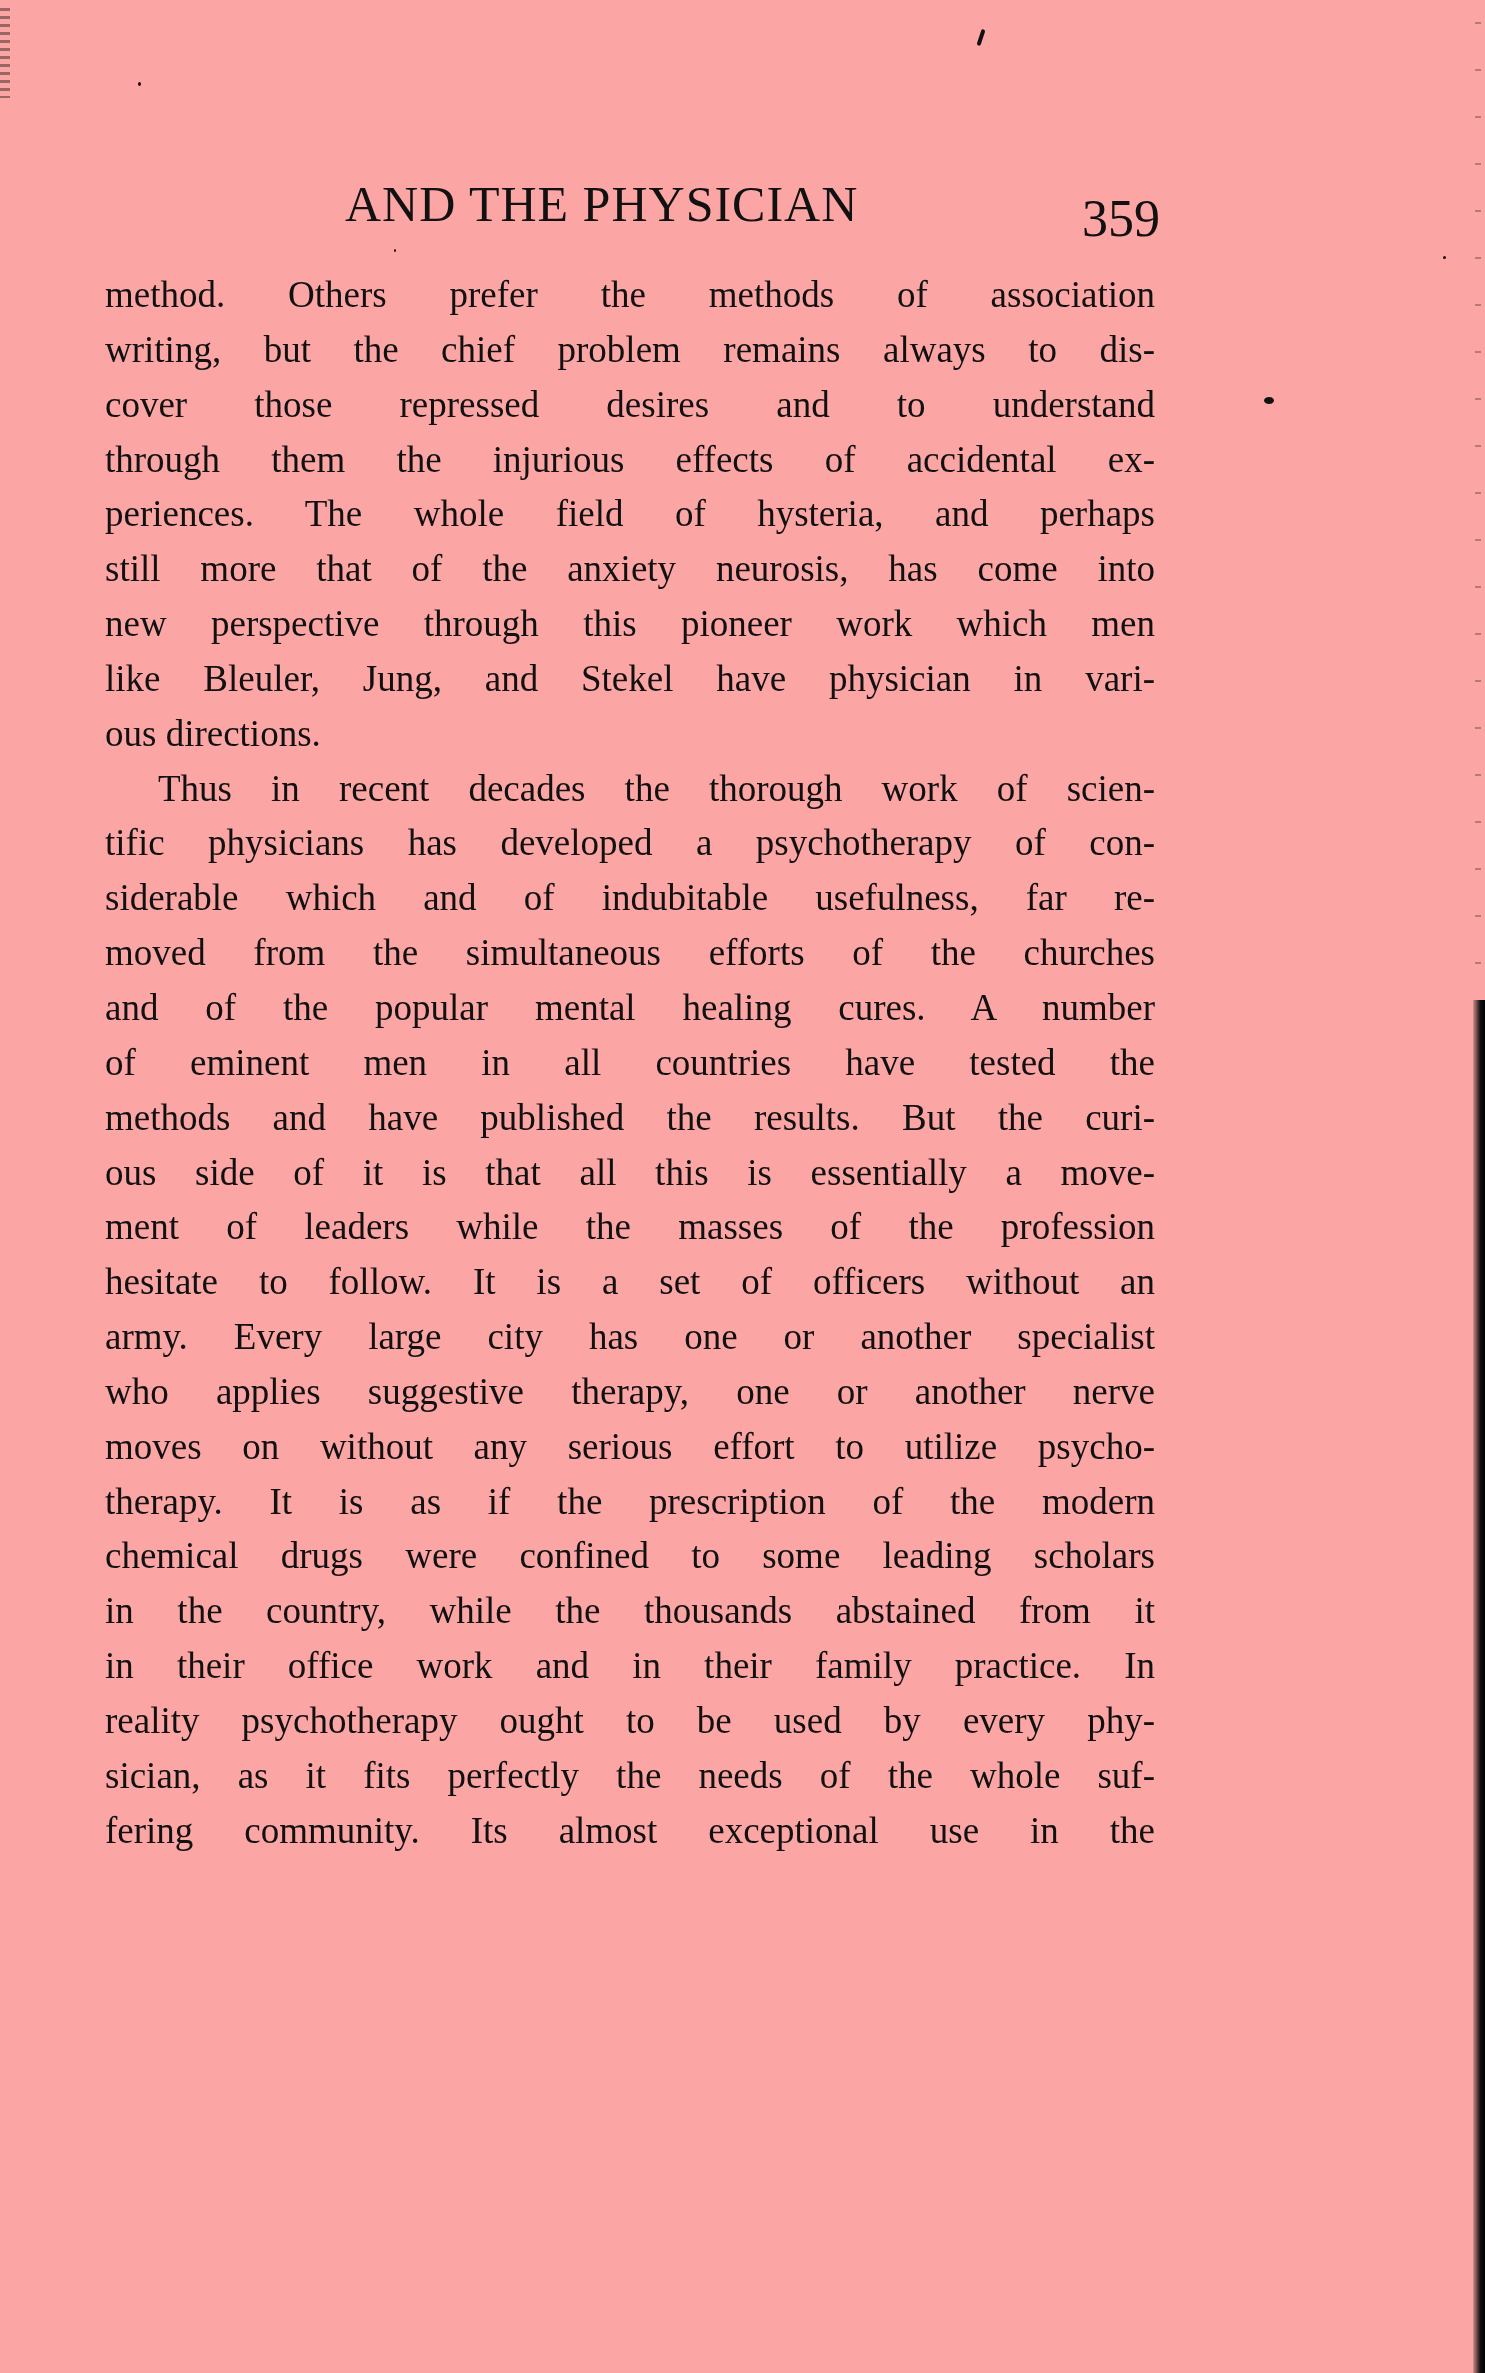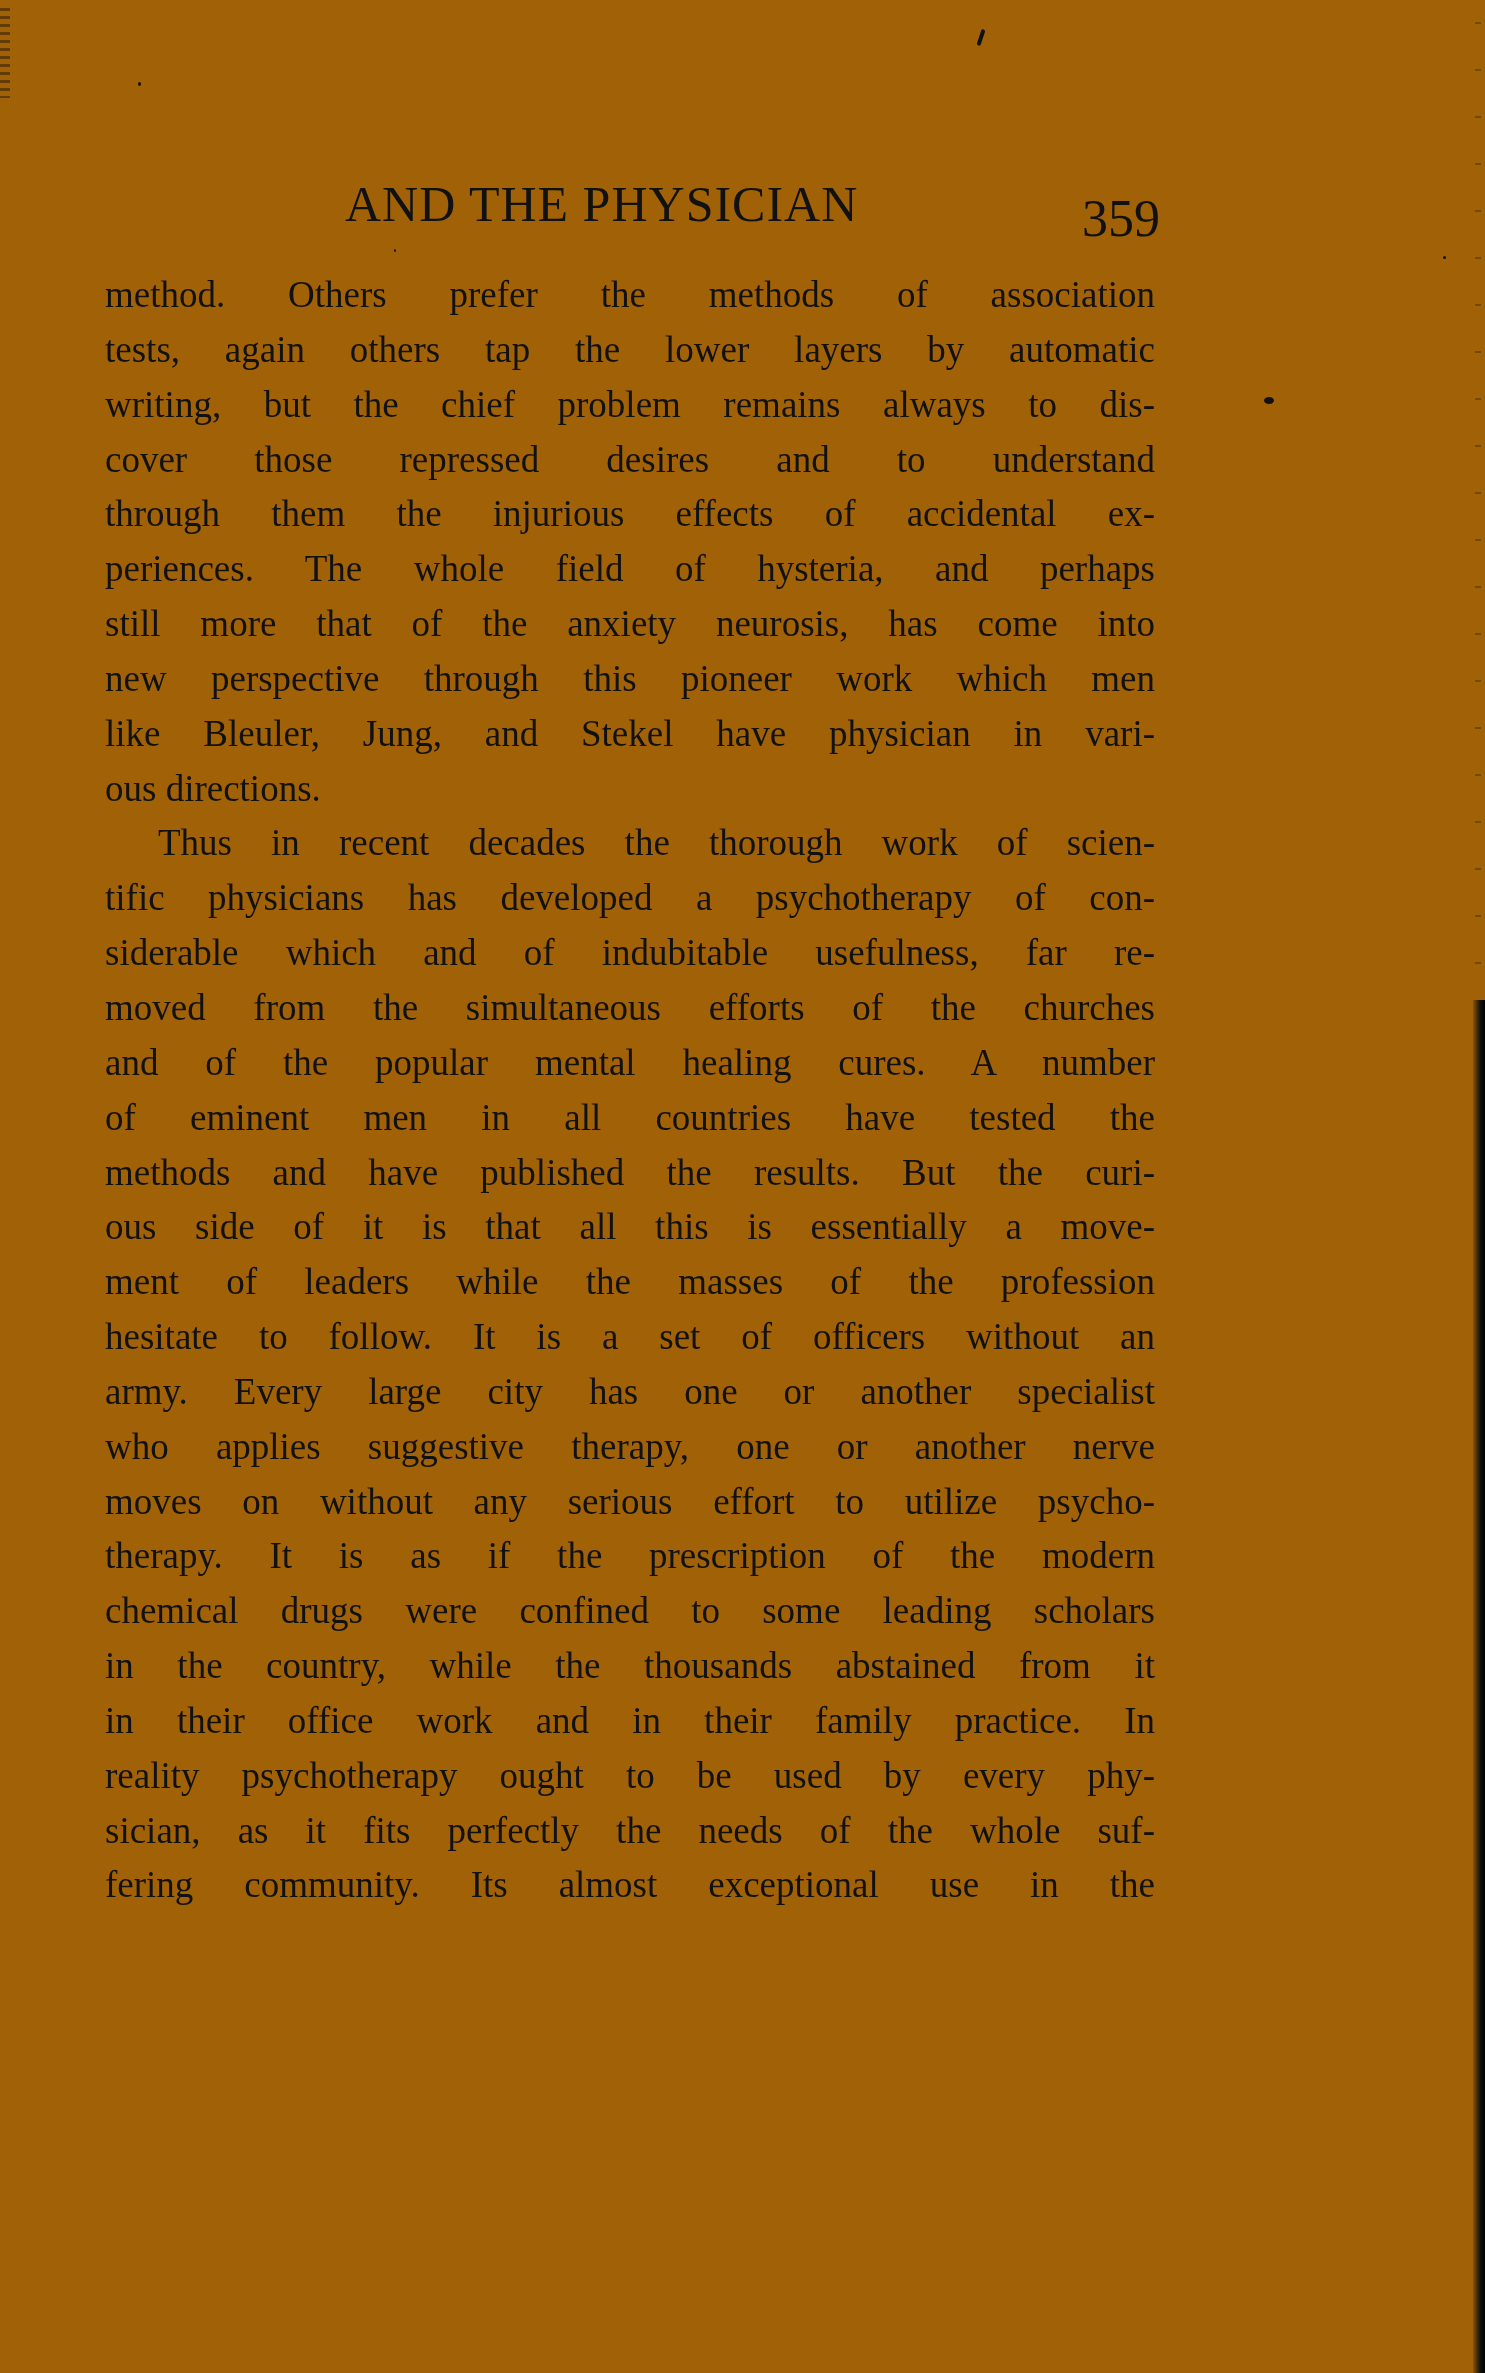--- a/index.html
+++ b/index.html
@@ -13,21 +13,21 @@
       position: relative;
       overflow: hidden;
       font-family: "Liberation Serif", "DejaVu Serif", serif;
       color: #111111;
     }
     .page {
       position: absolute;
       left: 0; top: 0;
       width: 1485px;
       height: 2373px;
-      background: #a16207;
+      background: #fca5a5;
     }
     .running-head {
       position: absolute;
       left: 345px;
       top: 176px;
       font-size: 50px;
       line-height: 56px;
       letter-spacing: 1px;
       white-space: nowrap;
     }
@@ -121,21 +121,20 @@
   <div class="speck" style="left:394px;top:249px;width:2px;height:3px;"></div>
   <div class="speck" style="left:1443px;top:256px;width:3px;height:3px;"></div>
 
   <div class="running-head">AND THE PHYSICIAN</div>
   <div class="page-number">359</div>
 
   <div class="body-text">
 
     <div class="paragraph">
       <span class="line">method.  Others prefer the methods of association</span>
-      <span class="line">tests, again others tap the lower layers by automatic</span>
       <span class="line">writing, but the chief problem remains always to dis-</span>
       <span class="line">cover those repressed desires and to understand</span>
       <span class="line">through them the injurious effects of accidental ex-</span>
       <span class="line">periences.  The whole field of hysteria, and perhaps</span>
       <span class="line">still more that of the anxiety neurosis, has come into</span>
       <span class="line">new perspective through this pioneer work which men</span>
       <span class="line">like Bleuler, Jung, and Stekel have physician in vari-</span>
       <span class="line last">ous directions.</span>
     </div>
 

